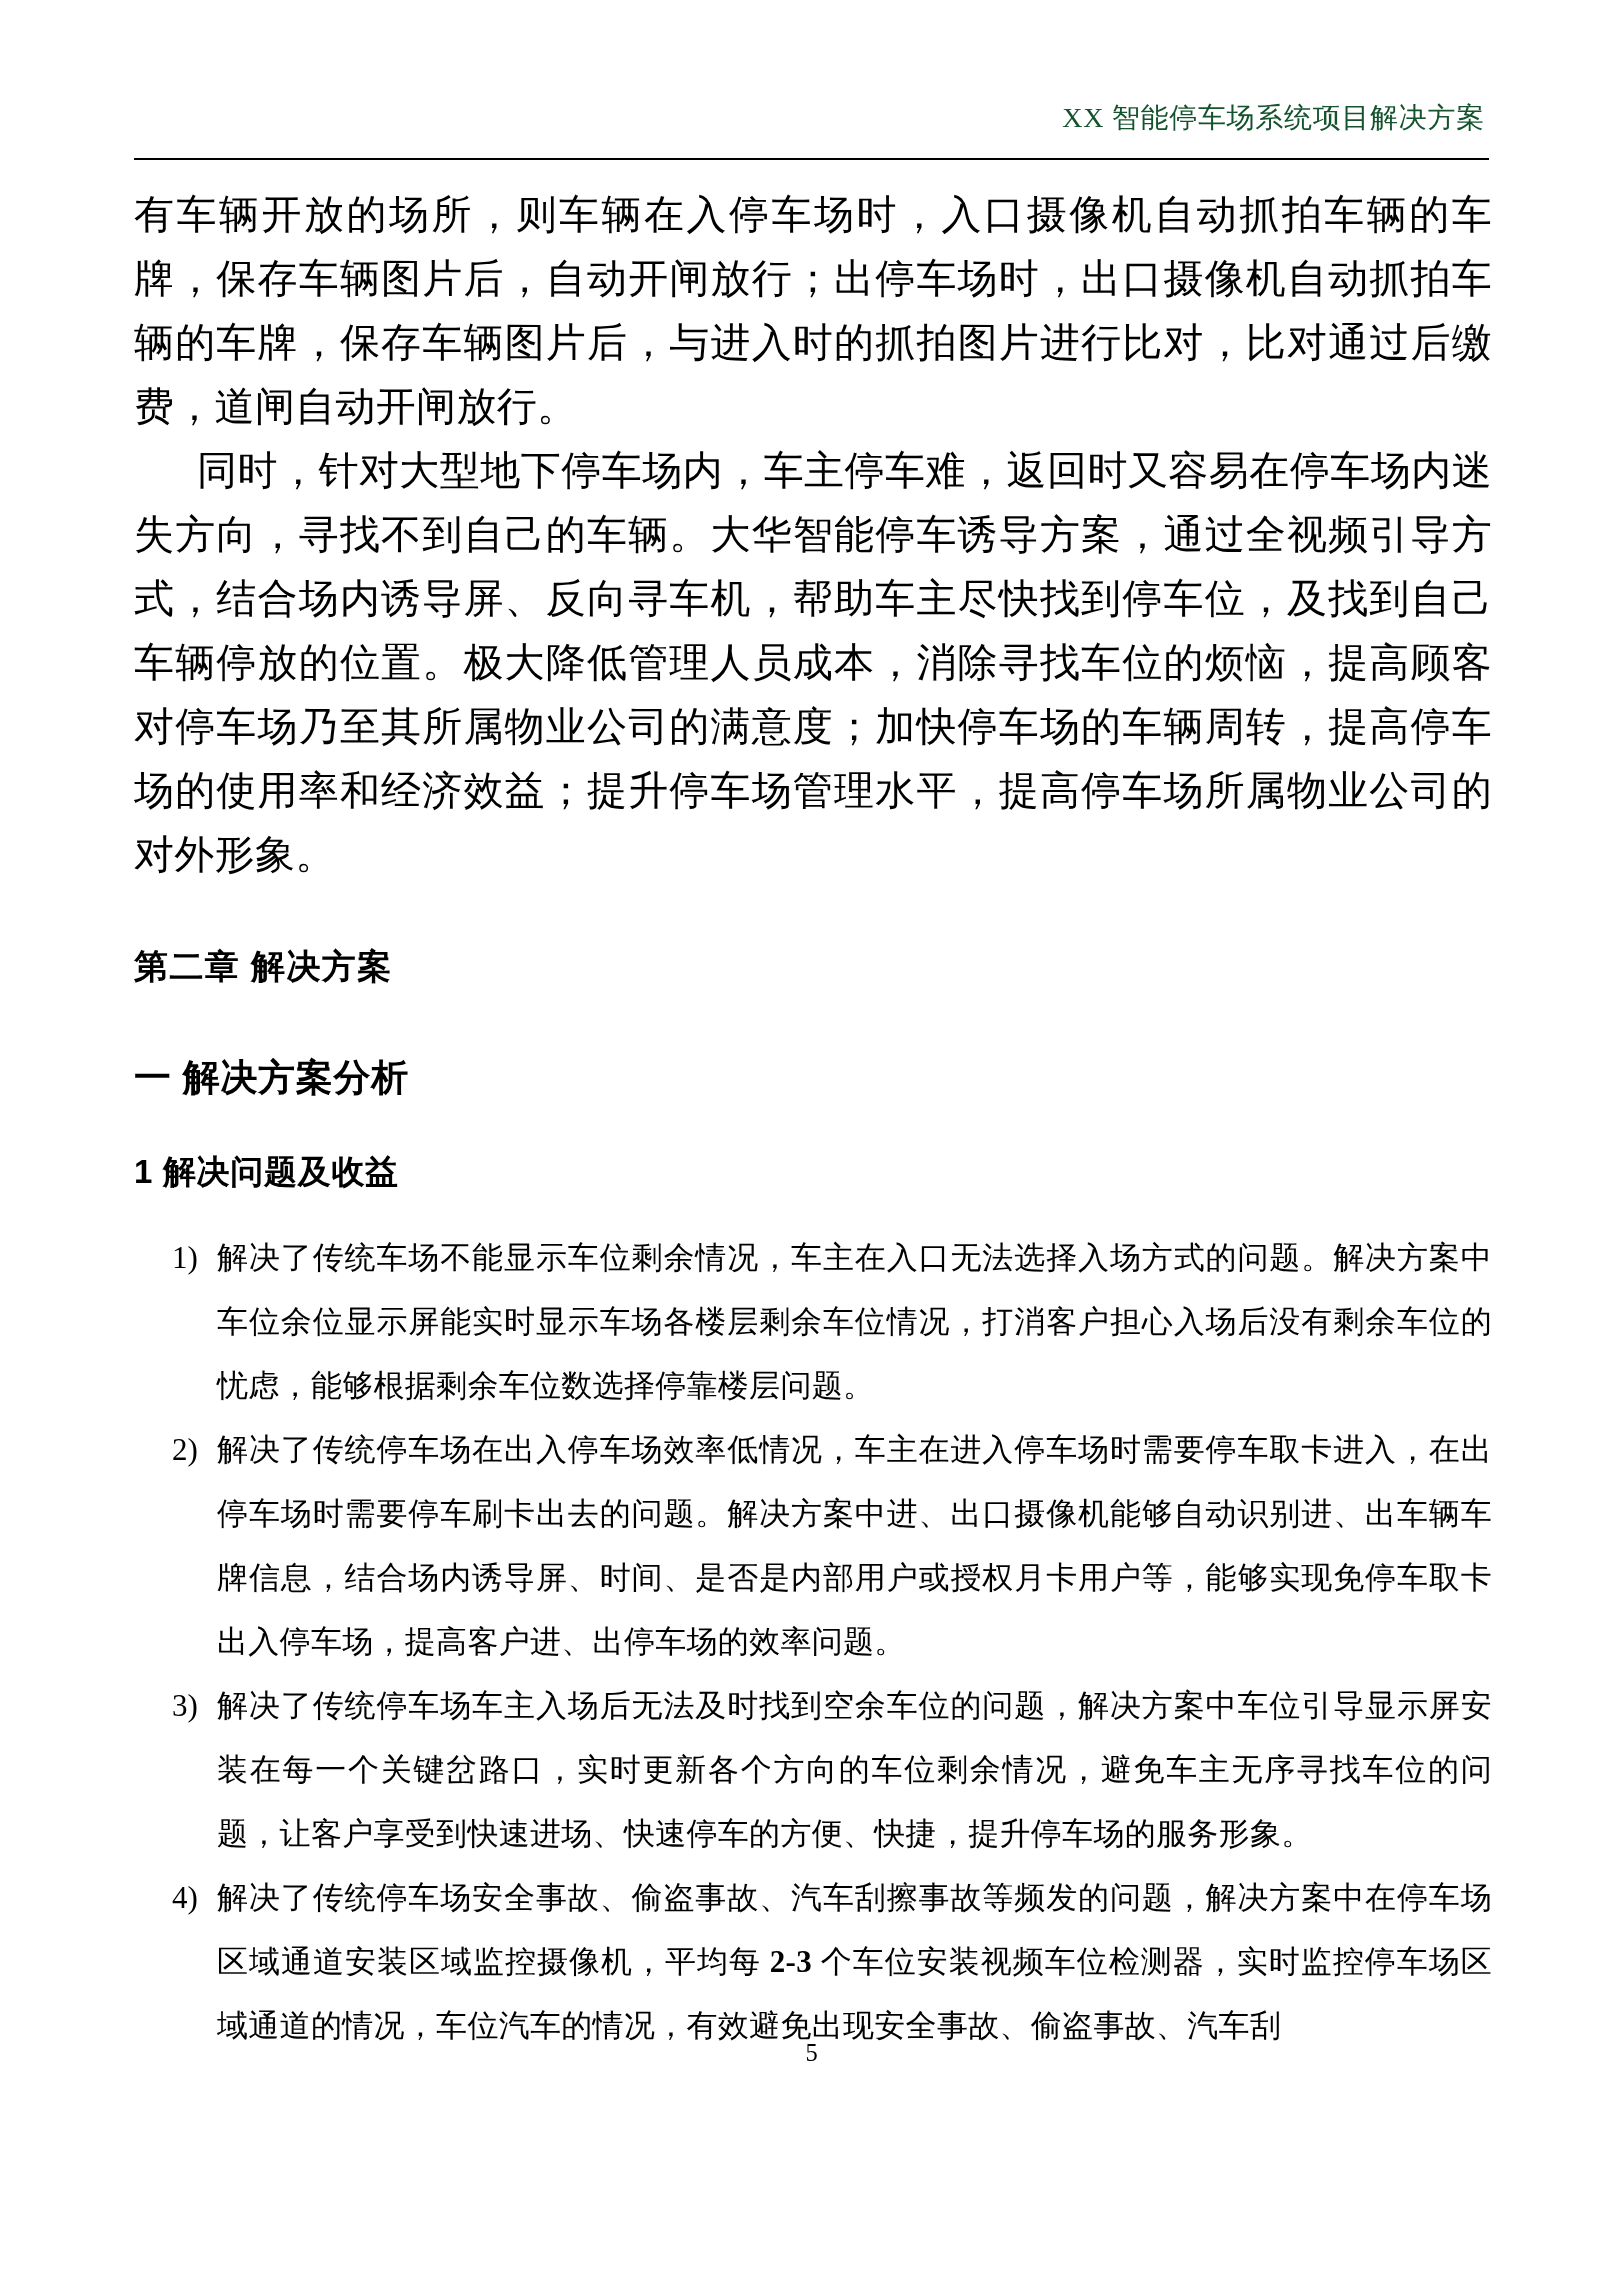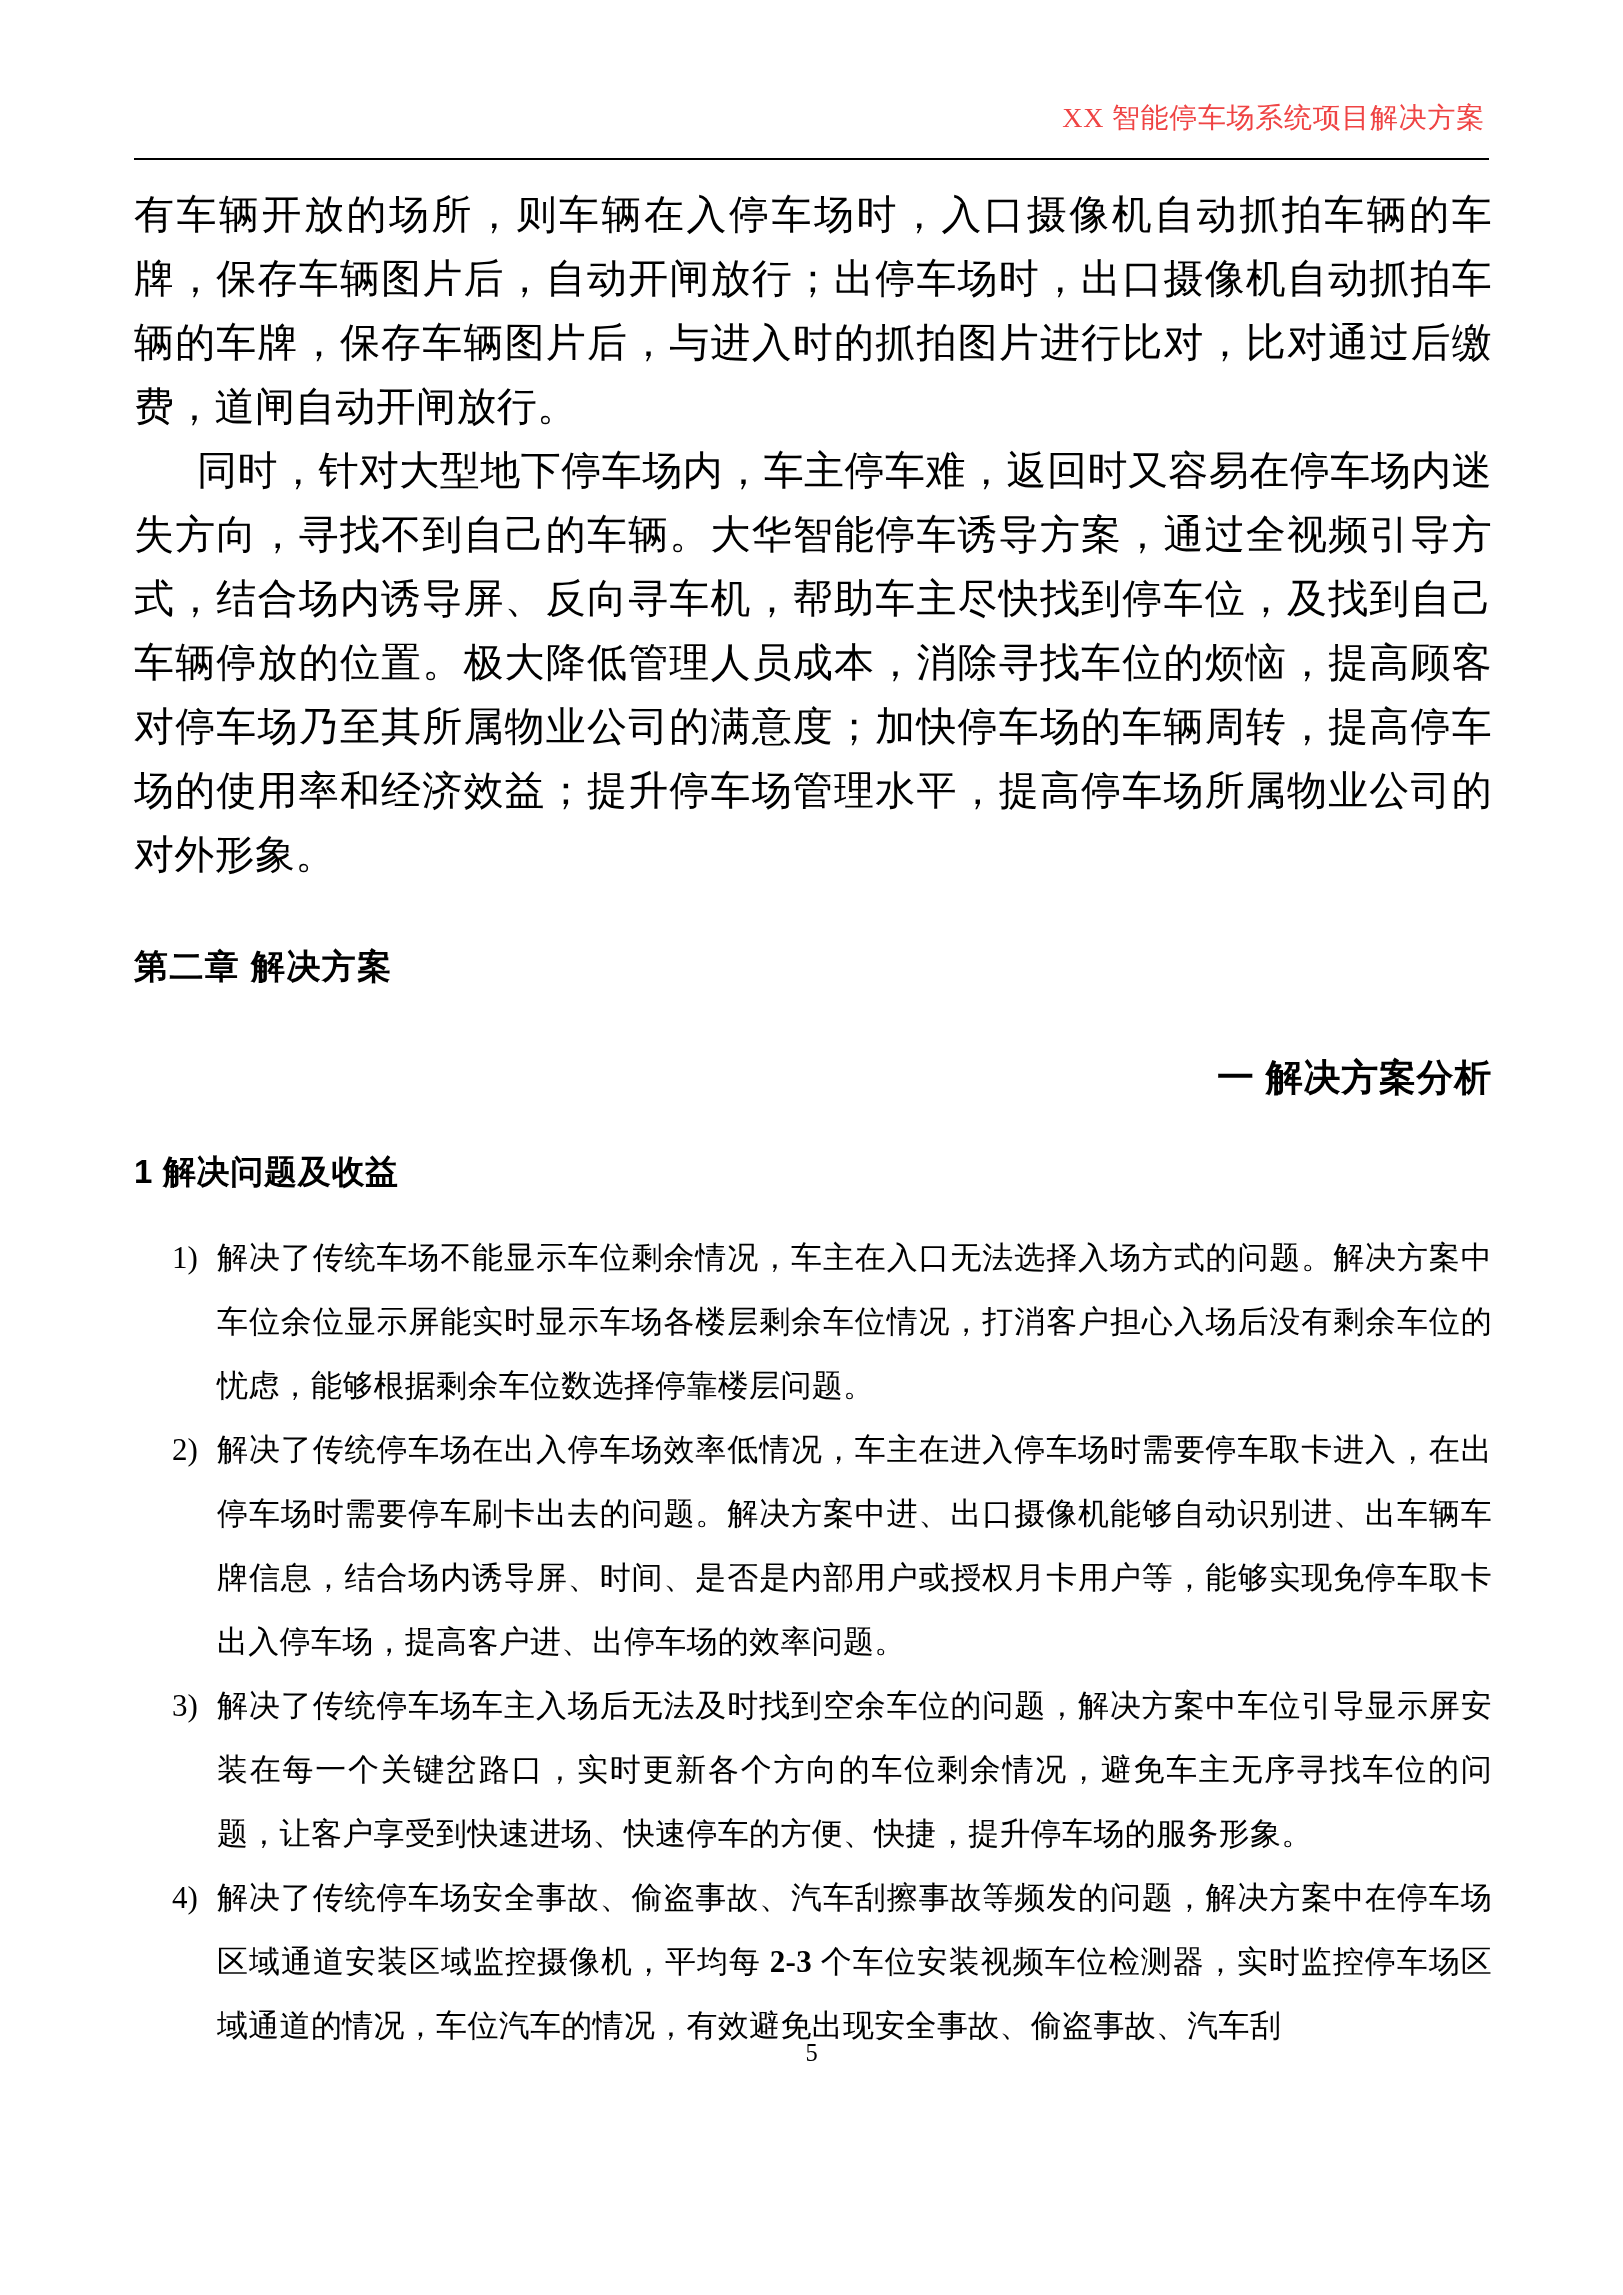--- a/index.html
+++ b/index.html
@@ -30,21 +30,21 @@
     top: 101px;
     height: 59px;
   }
   .page-header .header-text {
     display: block;
     text-align: right;
     font-family: "Liberation Serif", "DejaVu Serif", serif;
     font-size: 28px;
     line-height: 1.2;
     letter-spacing: 0.7px;
-    color: #ef4444;
+    color: #14532d;
     padding-right: 4.1px;
   }
   .header-rule {
     position: absolute;
     left: 0;
     right: 0;
     top: 57px;
     border-top: 2px solid #000000;
   }
 
@@ -77,21 +77,20 @@
     letter-spacing: 1.4px;
     font-family: "Liberation Sans", "DejaVu Sans", sans-serif;
   }
   h2.section-title {
     margin: 44px 0 0 0;
     font-size: 37px;
     line-height: 59px;
     font-weight: bold;
     letter-spacing: 0.7px;
     font-family: "Liberation Sans", "DejaVu Sans", sans-serif;
-    text-align: right;
   }
   h3.subsection-title {
     margin: 37px 0 0 0;
     font-size: 33px;
     line-height: 55px;
     font-weight: bold;
     letter-spacing: 0.7px;
     font-family: "Liberation Sans", "DejaVu Sans", sans-serif;
   }
 

